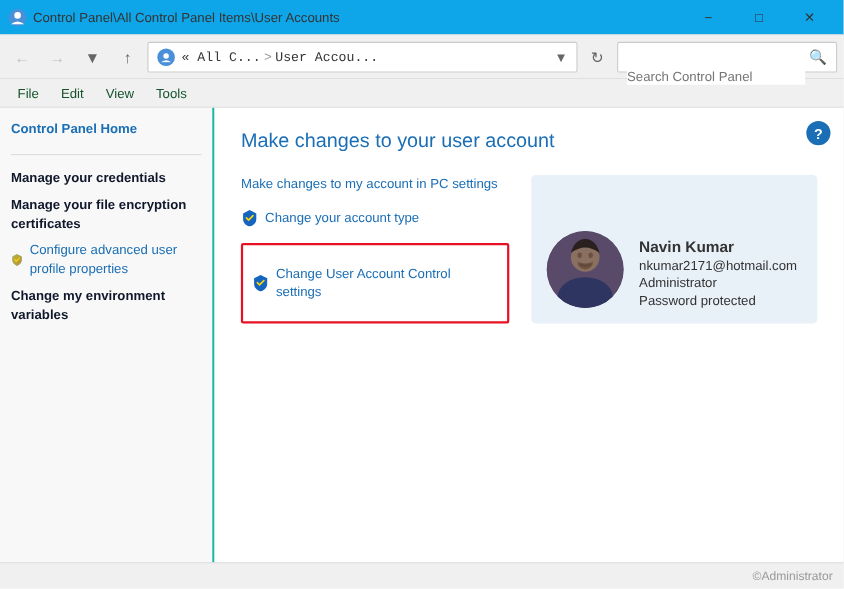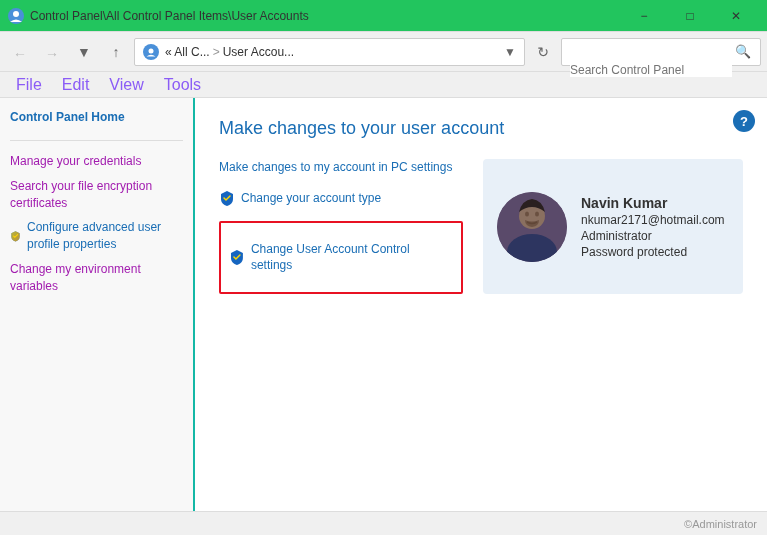--- a/index.html
+++ b/index.html
@@ -7,21 +7,21 @@
       width: 767px;
       height: 535px;
       font-family: 'Segoe UI', Tahoma, Geneva, Verdana, sans-serif;
       font-size: 12px;
       background: #f0f0f0;
       overflow: hidden;
     }
 
     
     .title-bar {
-      background: #22c55e;
+      background: #0ea5e9;
       height: 32px;
       display: flex;
       align-items: center;
       padding: 0 8px;
       border-bottom: 1px solid #ddd;
       user-select: none;
     }
     .title-bar-icon {
       width: 16px;
       height: 16px;
@@ -104,20 +104,21 @@
       font-size: 8px;
       flex-shrink: 0;
     }
     .address-path {
       font-size: 12px;
       color: #333;
       display: flex;
       align-items: center;
       gap: 3px;
       flex: 1;
+      font-family: Liberation Mono, monospace;
     }
     .address-sep { color: #999; }
     .address-dropdown {
       color: #666;
       cursor: pointer;
     }
     .refresh-btn {
       width: 28px;
       height: 28px;
       border: none;
@@ -157,22 +158,22 @@
       height: 26px;
       display: flex;
       align-items: center;
       padding: 0 8px;
       gap: 4px;
       border-bottom: 1px solid #ddd;
     }
     .menu-item {
       padding: 3px 8px;
       cursor: pointer;
-      font-size: 16px;
-      color: #8b5cf6;
+      font-size: 12px;
+      color: #14532d;
       border-radius: 2px;
     }
 
     
     .main-layout {
       display: flex;
       height: calc(535px - 32px - 40px - 26px - 24px);
     }
 
     
@@ -186,27 +187,28 @@
       gap: 8px;
     }
     .sidebar-title {
       color: #1a6eb5;
       font-size: 12px;
       font-weight: 600;
       margin-bottom: 4px;
       cursor: pointer;
     }
     .sidebar-link {
-      color: #a21caf;
+      color: #0f172a;
       font-size: 12px;
       cursor: pointer;
       line-height: 1.4;
       display: flex;
       align-items: flex-start;
       gap: 4px;
+      font-weight: bold;
     }
     .sidebar-link-with-icon {
       display: flex;
       align-items: center;
       gap: 6px;
       color: #1a6eb5;
       font-size: 12px;
       cursor: pointer;
       line-height: 1.4;
     }
@@ -279,21 +281,21 @@
     }
 
     
     .user-card {
       width: 260px;
       background: #e8f0f8;
       border-radius: 4px;
       padding: 14px;
       display: flex;
       gap: 14px;
-      align-items: center;
+      align-items: flex-end;
     }
     .user-avatar {
       width: 70px;
       height: 70px;
       border-radius: 50%;
       background: #6a5a7a;
       overflow: hidden;
       flex-shrink: 0;
       display: flex;
       align-items: center;
@@ -394,21 +396,21 @@
 
   <div class="sidebar">
     <div class="sidebar-title">Control Panel Home</div>
     <div class="sidebar-divider"></div>
 
     <div class="sidebar-link">
       <span>Manage your credentials</span>
     </div>
 
     <div class="sidebar-link">
-      <span>Search your file encryption certificates</span>
+      <span>Manage your file encryption certificates</span>
     </div>
 
     <div class="sidebar-link-with-icon">
       <svg class="shield-svg" viewBox="0 0 16 16">
         <path d="M8 1L2 4v5c0 3.5 2.5 6 6 7 3.5-1 6-3.5 6-7V4z" fill="#1565C0"></path>
         <path d="M8 1L2 4v5c0 3.5 2.5 6 6 7 3.5-1 6-3.5 6-7V4z" fill="url(#sg)" opacity="0.7"></path>
         <path d="M5 8l2 2 4-4" stroke="gold" stroke-width="1.5" fill="none" stroke-linecap="round"></path>
         <defs>
           <linearGradient id="sg" x1="0" y1="0" x2="1" y2="1">
             <stop offset="0" stop-color="#FFD700"></stop>

